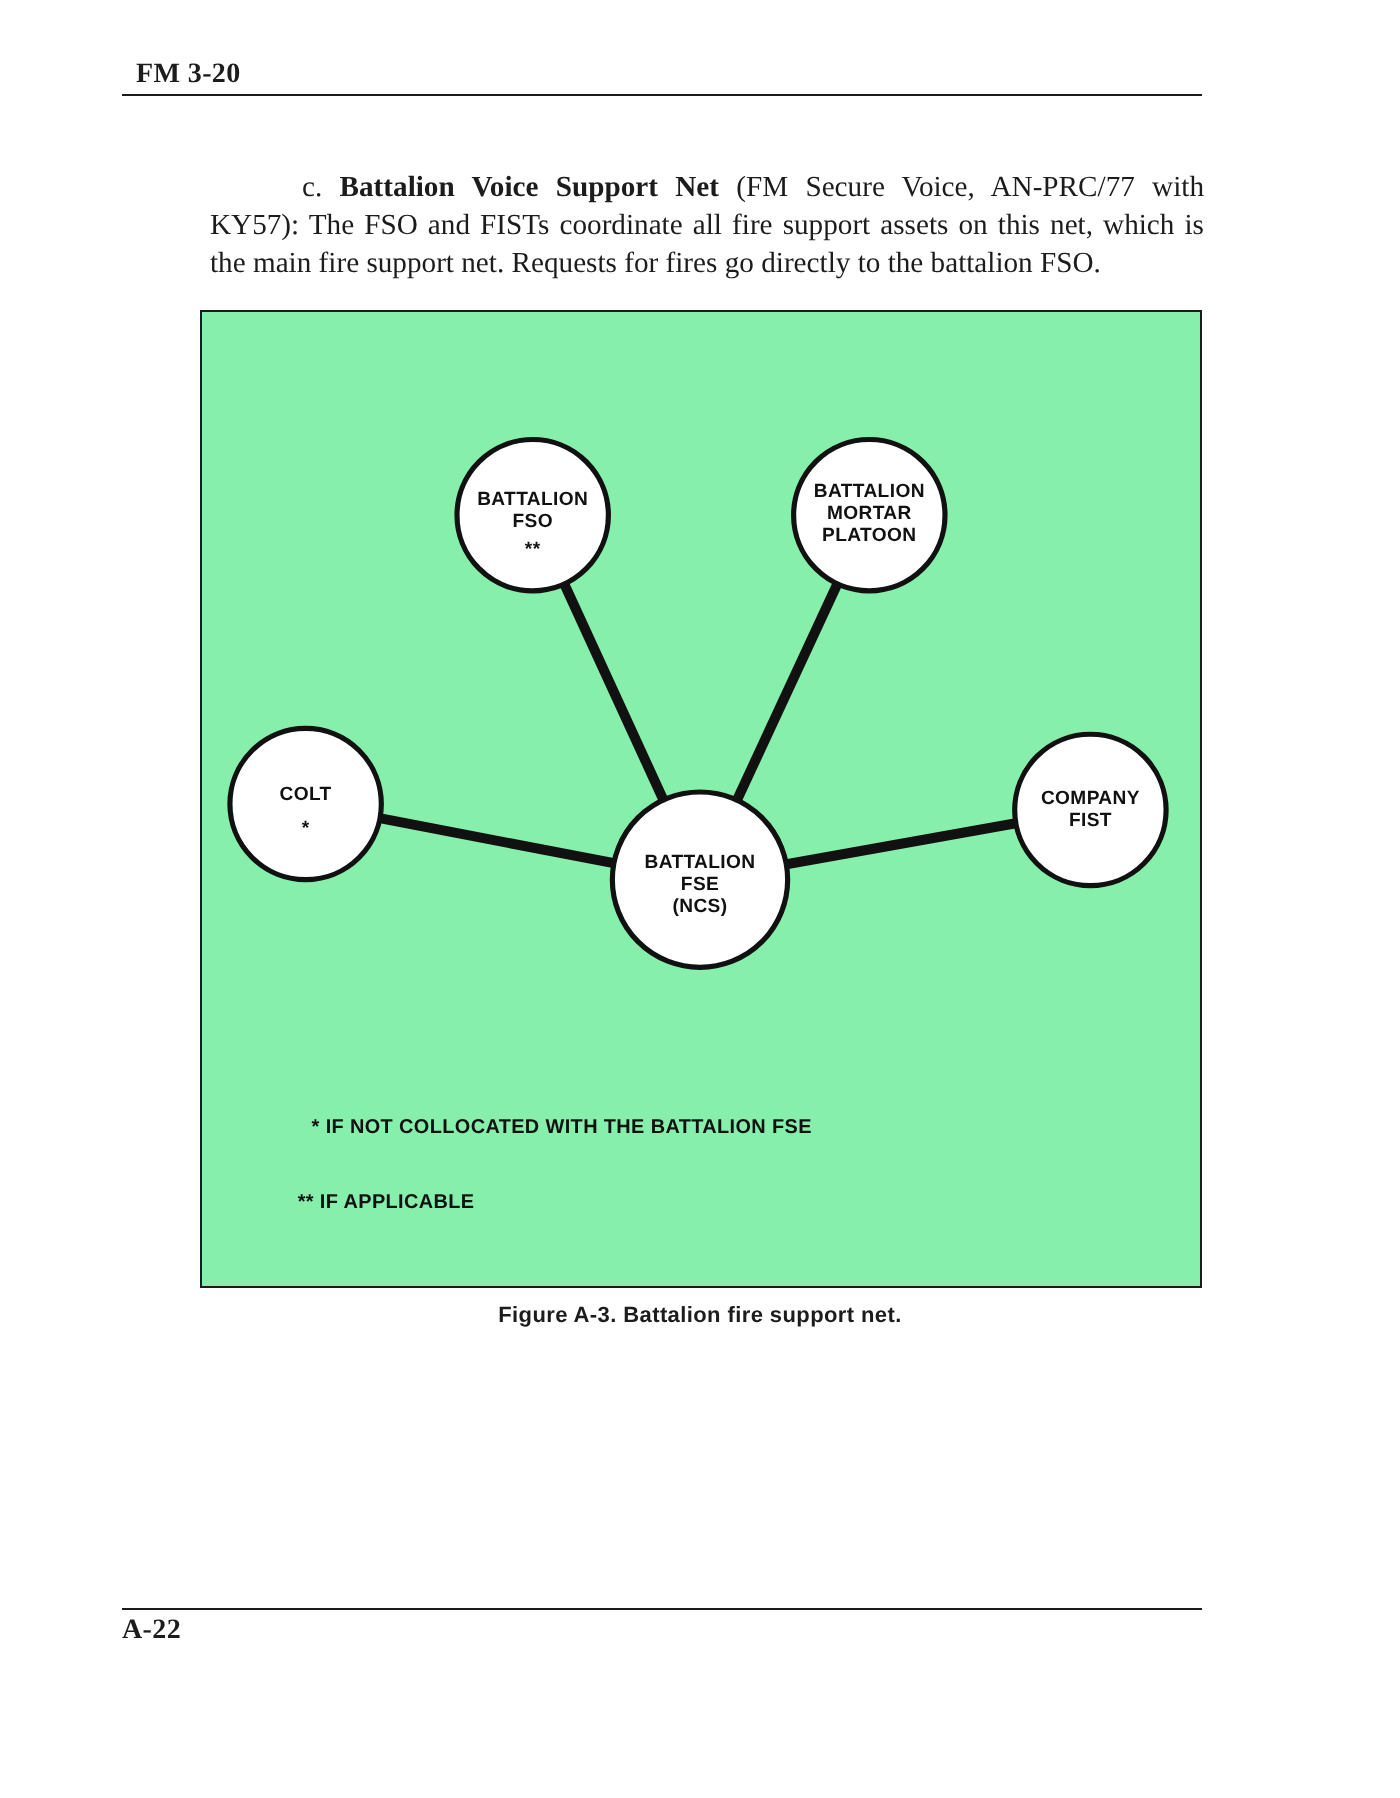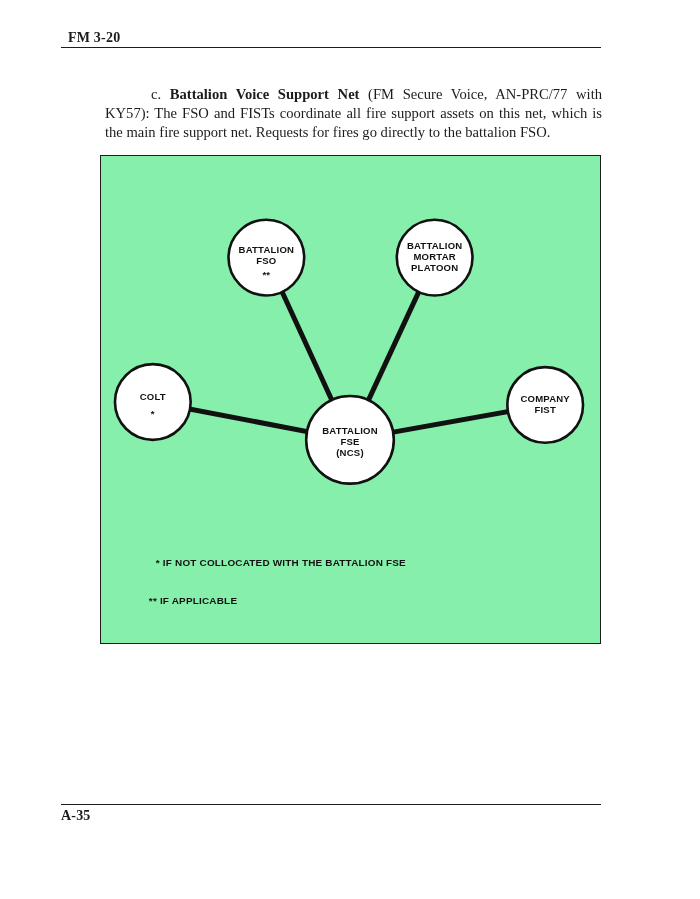--- a/index.html
+++ b/index.html
@@ -119,17 +119,18 @@
       </g>
 
       <g class="legend">
         <text x="55" y="412">*  IF NOT COLLOCATED WITH THE BATTALION FSE</text>
         <text x="48" y="450">** IF APPLICABLE</text>
       </g>
 
     </svg>
   </div>
 
+  <div class="figure-caption">Figure A-3.  Battalion fire support net.</div>
 
   <hr class="footer-rule">
-  <div class="footer-text">A-35</div>
+  <div class="footer-text">A-22</div>
 
 </div>
 
 </body></html>

